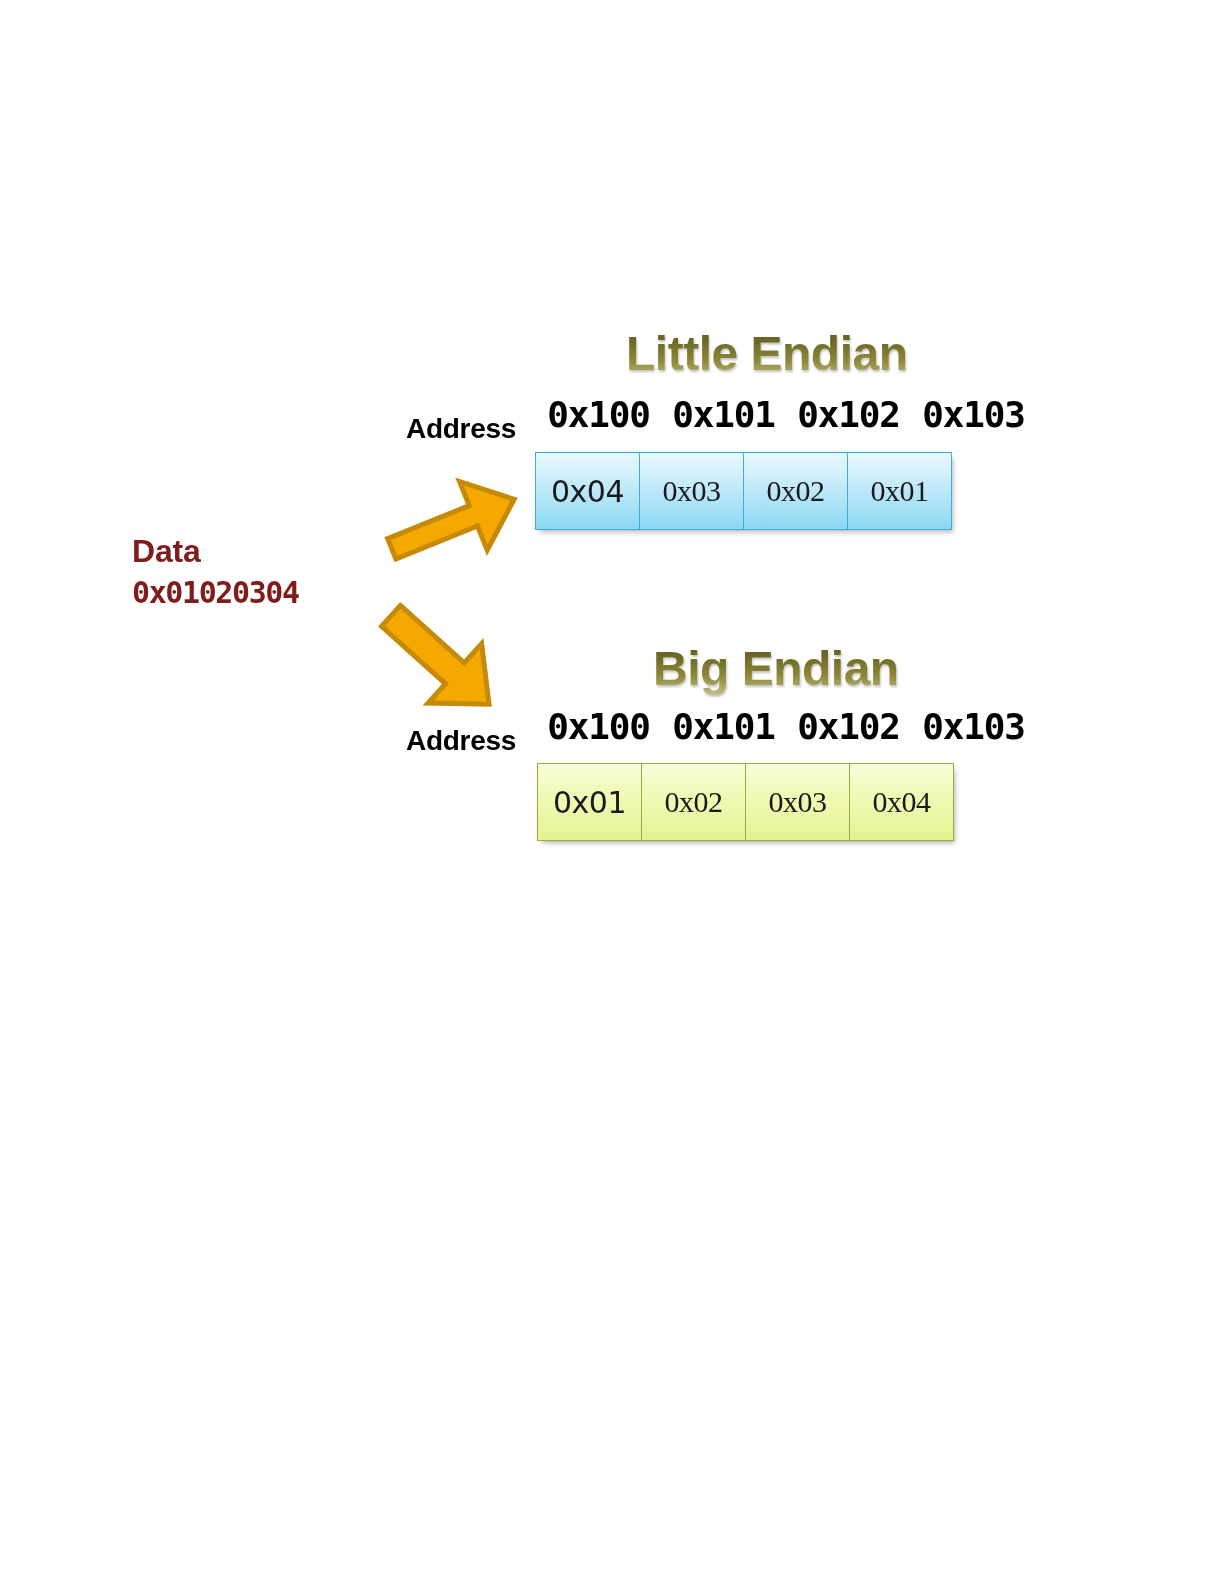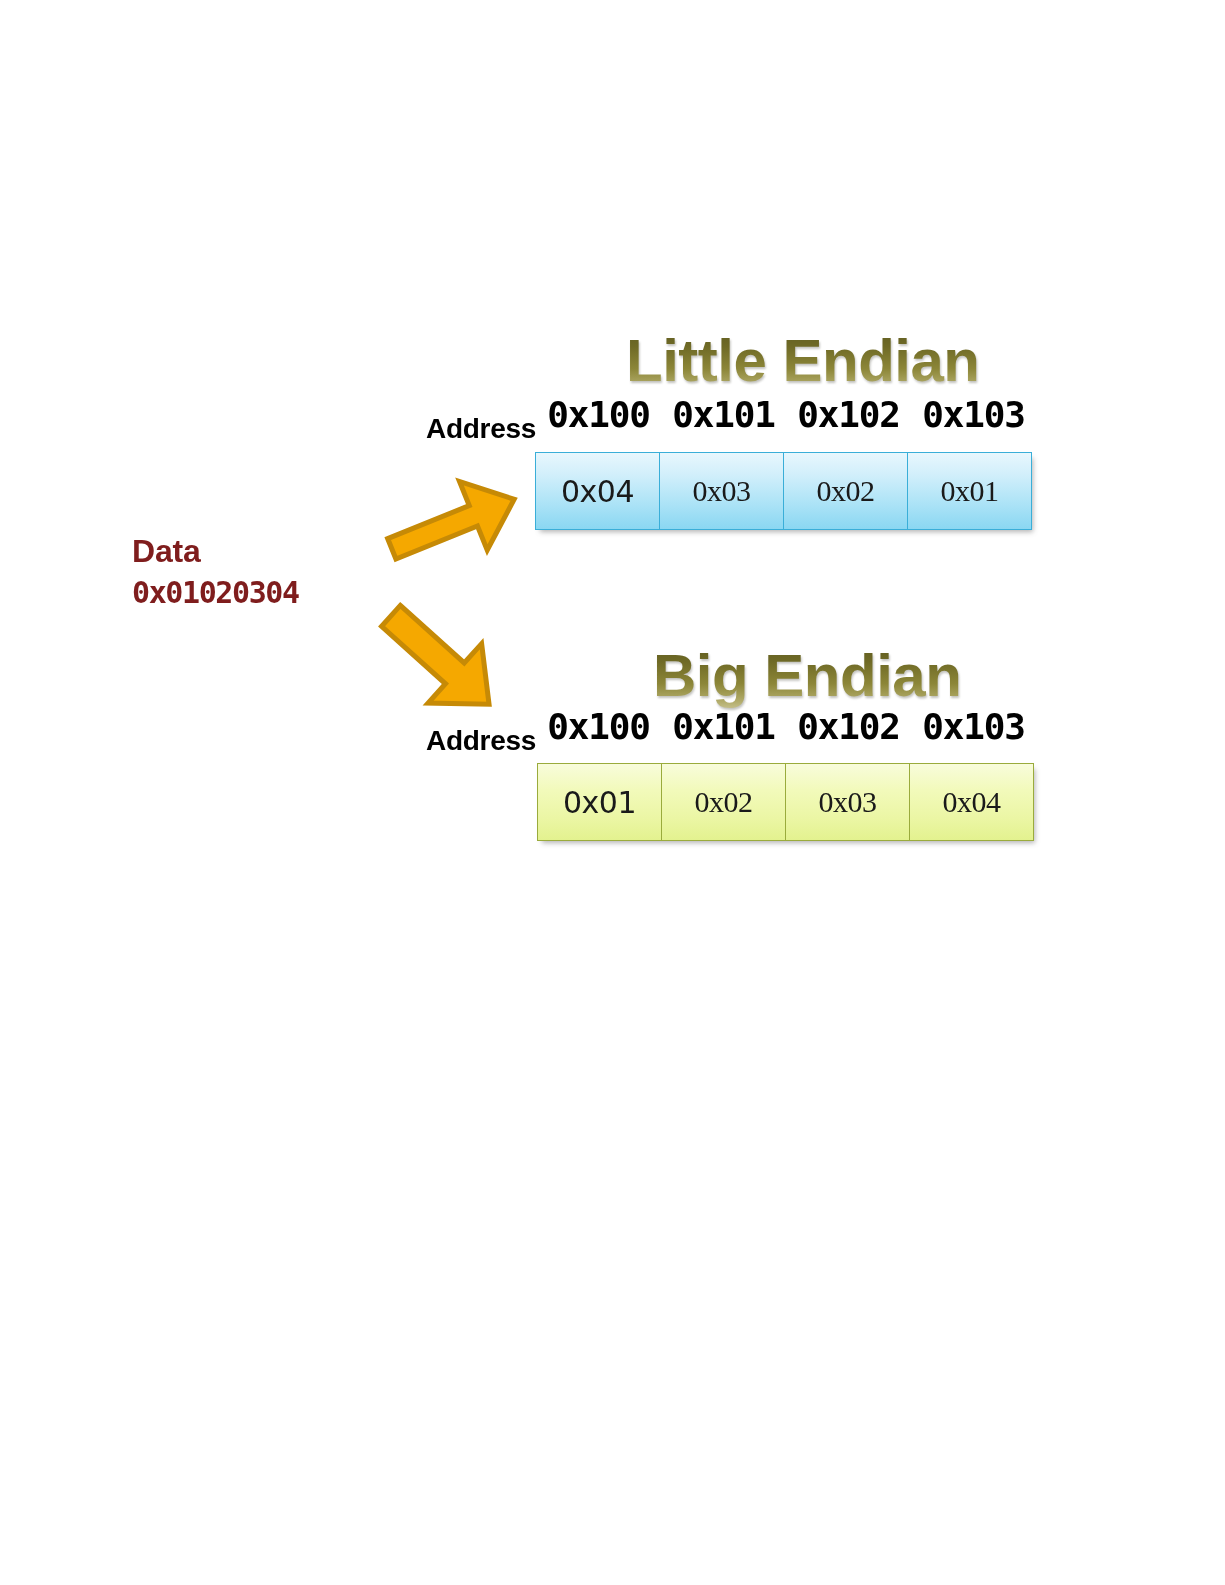--- a/index.html
+++ b/index.html
@@ -18,21 +18,21 @@
   .canvas {
     position: absolute;
     inset: 0;
   }
 
   
   .endian-title {
     position: absolute;
     font-family: "Liberation Sans", sans-serif;
     font-weight: bold;
-    font-size: 60px;
+    font-size: 48px;
     letter-spacing: -0.5px;
     white-space: nowrap;
     background: linear-gradient(to bottom, #5d5a21 0%, #6f6a26 30%, #8c8638 62%, #b3ad6c 88%, #c9c492 100%);
     -webkit-background-clip: text;
     background-clip: text;
     color: transparent;
     -webkit-text-fill-color: transparent;
     filter: drop-shadow(1px 2px 1px rgba(120,120,110,0.45));
   }
   #title-little { left: 626px; top: 326px; }
@@ -48,21 +48,21 @@
     font-weight: bold;
     font-size: 29px;
     color: #010101;
     white-space: nowrap;
   }
   #address-row-little { left: 386px; top: 394px; }
   #address-row-big    { left: 386px; top: 706px; }
 
   .address-label {
     width: 150px;
-    text-align: right;
+    text-align: center;
     font-family: "Liberation Sans", sans-serif;
     font-weight: bold;
     font-size: 28px;
     letter-spacing: -0.3px;
     margin-top: 30px;
   }
   .address-cells {
     display: flex;
   }
   .address-cell {
@@ -78,21 +78,21 @@
   .byte-table {
     position: absolute;
     display: flex;
     height: 78px;
     box-shadow: 3px 4px 5px -2px rgba(90,90,90,0.45);
   }
   #table-little { left: 535px; top: 452px; }
   #table-big    { left: 537px; top: 763px; }
 
   .byte-cell {
-    width: 125px;
+    width: 105px;
     height: 78px;
     box-sizing: border-box;
     display: flex;
     align-items: center;
     justify-content: center;
     font-family: "DejaVu Sans", sans-serif;
     font-size: 30px;
     color: #1a1a1a;
     letter-spacing: -0.5px;
   }

